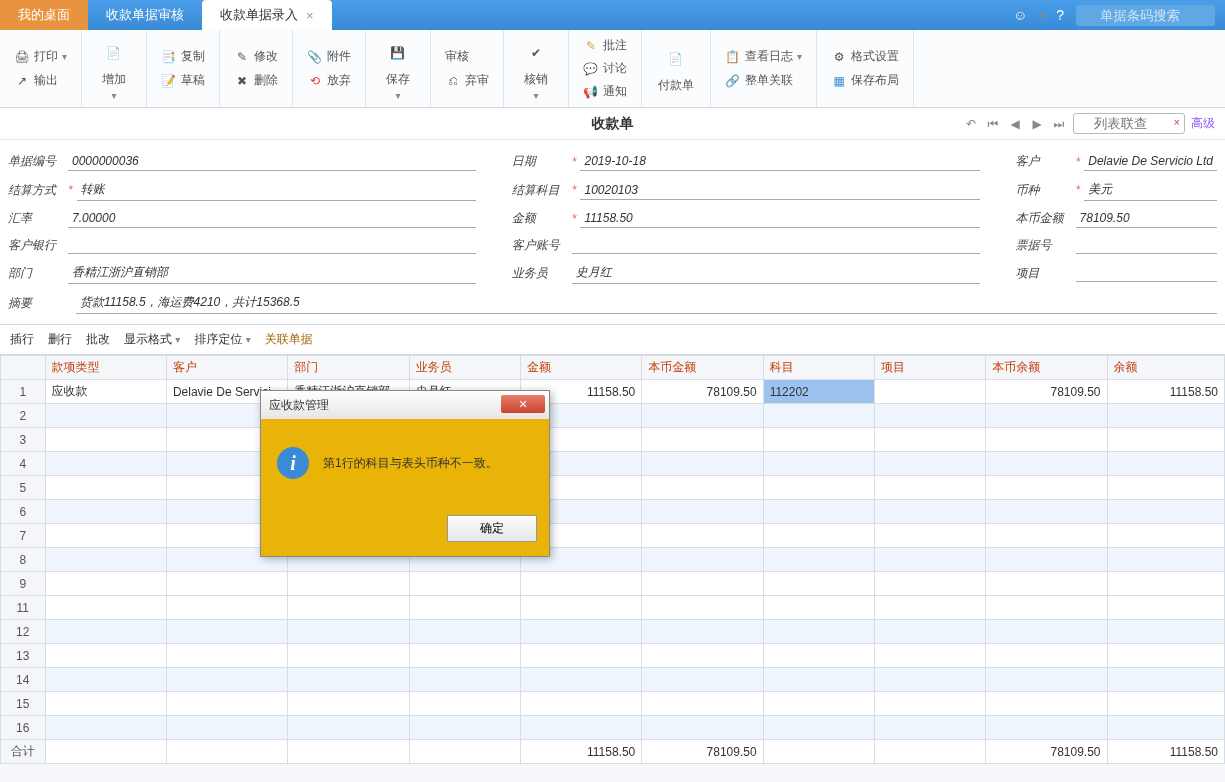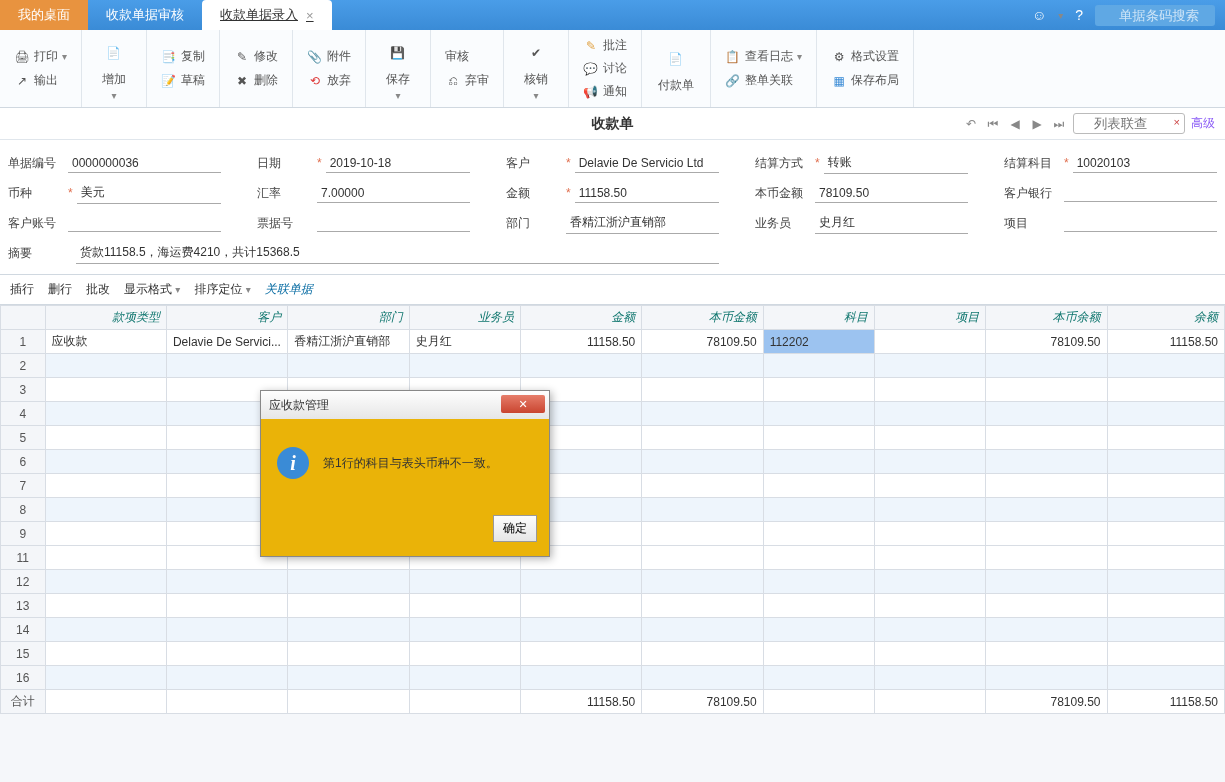--- a/index.html
+++ b/index.html
@@ -2,25 +2,25 @@
 <html><head>
 <meta charset="utf-8">
 <style>
 * { box-sizing: border-box; margin: 0; padding: 0; font-family: "Microsoft YaHei", Arial, sans-serif; }
 body { background: #f5f7fa; overflow: hidden; font-size: 12px; color: #333; width: 1225px; height: 782px; position: relative; }
 
 
 .top-bar { background: linear-gradient(to bottom, #4a9de8, #3a8bd6); height: 30px; display: flex; align-items: center; }
 .tab { height: 30px; padding: 0 18px; display: flex; align-items: center; color: #fff; cursor: pointer; font-size: 13px; }
 .tab.home { background: #e8933f; }
-.tab.active { background: #fff; color: #333; border-top-left-radius: 4px; border-top-right-radius: 4px; text-decoration: underline; }
+.tab.active { background: #fff; color: #333; border-top-left-radius: 4px; border-top-right-radius: 4px; }
 .tab-close { margin-left: 8px; color: #999; cursor: pointer; }
 .top-bar-right { margin-left: auto; display: flex; align-items: center; padding-right: 10px; gap: 12px; }
 .top-icon { color: #fff; font-size: 14px; }
-.top-search { background: #5fa8e4; border: none; border-radius: 3px; padding: 3px 8px 3px 24px; color: #4c1d95; width: 120px; position: relative; }
+.top-search { background: #5fa8e4; border: none; border-radius: 3px; padding: 3px 8px 3px 24px; color: #4c1d95; width: 139px; position: relative; }
 .top-search::placeholder { color: #cde4f7; }
 .top-search-wrap { position: relative; }
 .top-search-wrap::before { content: "🔍"; position: absolute; left: 6px; top: 3px; color: #cde4f7; font-size: 11px; }
 
 
 .toolbar { background: #fafcfe; height: 78px; display: flex; border-bottom: 1px solid #d0d8e0; }
 .toolbar-group { display: flex; flex-direction: column; justify-content: center; padding: 4px 8px; border-right: 1px solid #e0e6ec; }
 .toolbar-group.col { flex-direction: column; }
 .tb-item { display: flex; align-items: center; gap: 4px; padding: 3px 6px; cursor: pointer; font-size: 12px; color: #555; white-space: nowrap; height: 24px; }
 .tb-item.big { flex-direction: column; height: auto; padding: 4px 8px; justify-content: center; gap: 2px; }
@@ -33,52 +33,52 @@
 .doc-title { font-size: 14px; font-weight: bold; color: #333; }
 .doc-nav { position: absolute; right: 10px; display: flex; align-items: center; gap: 6px; }
 .nav-btn { width: 16px; height: 16px; display: inline-flex; align-items: center; justify-content: center; color: #888; cursor: pointer; }
 .search-box { border: 1px solid #bbb; border-radius: 3px; padding: 2px 18px 2px 20px; width: 112px; position: relative; }
 .search-wrap { position: relative; }
 .search-wrap::before { content: "🔍"; position: absolute; left: 5px; top: 3px; font-size: 11px; color: #aaa; }
 .search-wrap .clear { position: absolute; right: 5px; top: 3px; color: #cc4444; font-size: 11px; cursor: pointer; }
 .adv-link { color: #8b5cf6; cursor: pointer; }
 
 
-.form-area { background: #fff; padding: 10px 0 8px 0; display: grid; grid-template-columns: 1fr 1fr 1fr 1fr 1fr; gap: 4px 20px; border-bottom: 1px solid #d0d8e0; }
+.form-area { background: #fff; padding: 10px 0 8px 0; display: grid; grid-template-columns: 1fr 1fr; gap: 4px 20px; border-bottom: 1px solid #d0d8e0; font-style: italic; }
 .form-row { display: flex; align-items: center; padding: 2px 8px; }
 .form-label { width: 60px; color: #444; flex-shrink: 0; }
 .form-req { color: #e07050; margin-right: 4px; }
 .form-value { flex: 1; border-bottom: 1px solid #aaa; padding: 2px 4px; color: #333; min-height: 18px; }
 
 
 .action-bar { background: #fff; height: 30px; display: flex; align-items: center; gap: 14px; padding: 0 10px; border-bottom: 1px solid #d0d8e0; }
 .action-link { color: #333; cursor: pointer; }
-.action-link.disabled { color: #0369a1; font-style: italic; }
+.action-link.disabled { color: #a16207; }
 
 
 .table-wrap { background: #fff; }
 table { border-collapse: collapse; width: 100%; table-layout: fixed; }
 th, td { border: 1px solid #d8dde4; height: 24px; padding: 0 6px; font-size: 12px; overflow: hidden; text-overflow: ellipsis; white-space: nowrap; }
-th { background: #f4f6f9; color: #0f766e; font-weight: normal; text-align: right; font-style: italic; }
+th { background: #f4f6f9; color: #c2410c; font-weight: normal; text-align: left; }
 td.rownum { background: #f4f6f9; text-align: center; color: #555; width: 40px; }
 td.num { text-align: right; }
 tr.even td:not(.rownum) { background: #eef5fc; }
 td.selected { background: #9cc3f0 !important; }
 tr.total td { background: #fff; }
 tr.total td.rownum { background: #f4f6f9; }
 
 
 .dialog-overlay { position: absolute; inset: 0; z-index: 100; }
 .dialog { position: absolute; left: 260px; top: 390px; width: 290px; background: #eab308; border: 1px solid #888; box-shadow: 2px 2px 8px rgba(0,0,0,0.3); }
 .dialog-title { background: linear-gradient(to bottom, #fefefe, #e6e6e6); height: 28px; display: flex; align-items: center; padding: 0 8px; position: relative; font-size: 12px; }
 .dialog-close { position: absolute; right: 4px; top: 4px; width: 44px; height: 18px; background: linear-gradient(to bottom, #e67d6a, #c94530); color: #fff; border-radius: 2px; display: flex; align-items: center; justify-content: center; cursor: pointer; font-size: 11px; }
 .dialog-body { padding: 28px 16px; display: flex; align-items: center; gap: 14px; }
 .info-icon { width: 32px; height: 32px; border-radius: 50%; background: #3a8bd6; color: #fff; display: flex; align-items: center; justify-content: center; font-size: 20px; font-weight: bold; font-style: italic; font-family: Georgia, serif; }
 .dialog-footer { padding: 8px 12px 14px; text-align: right; }
-.dialog-btn { padding: 4px 9px; background: linear-gradient(to bottom, #fdfdfd, #e6e6e6); border: 1px solid #999; cursor: pointer; font-size: 12px; }
+.dialog-btn { padding: 4px 32px; background: linear-gradient(to bottom, #fdfdfd, #e6e6e6); border: 1px solid #999; cursor: pointer; font-size: 12px; }
 </style>
 </head>
 <body>
 
 <div class="top-bar">
   <div class="tab home">我的桌面</div>
   <div class="tab">收款单据审核</div>
   <div class="tab active">
     <span>收款单据录入</span>
     <span class="tab-close">×</span>

